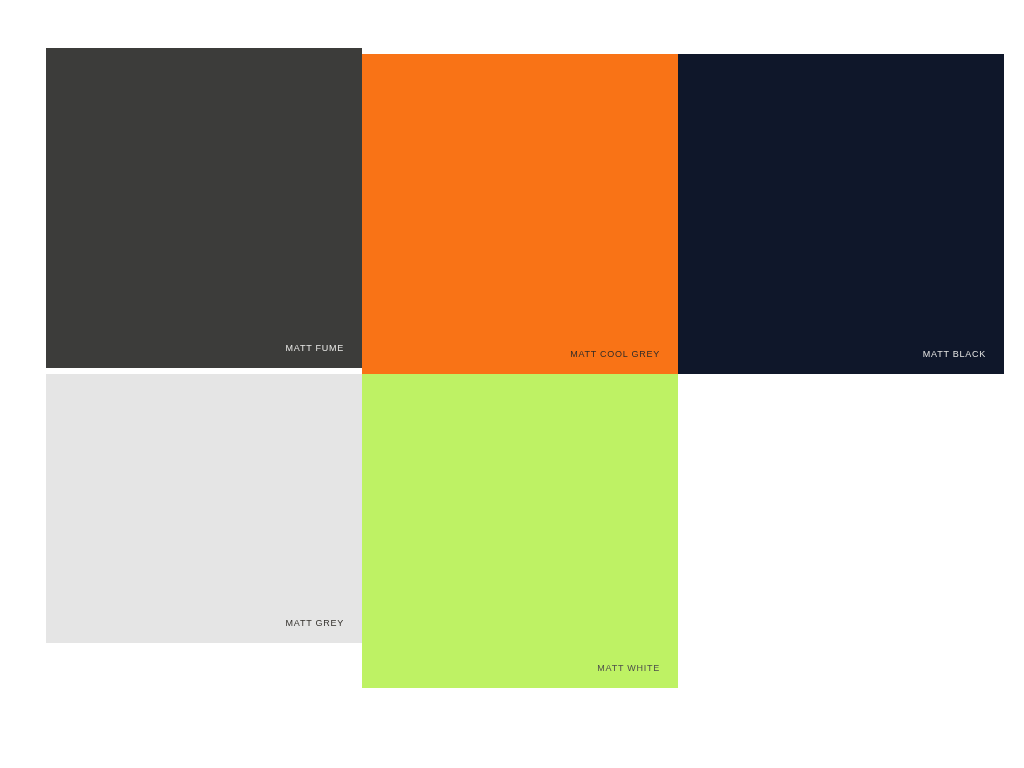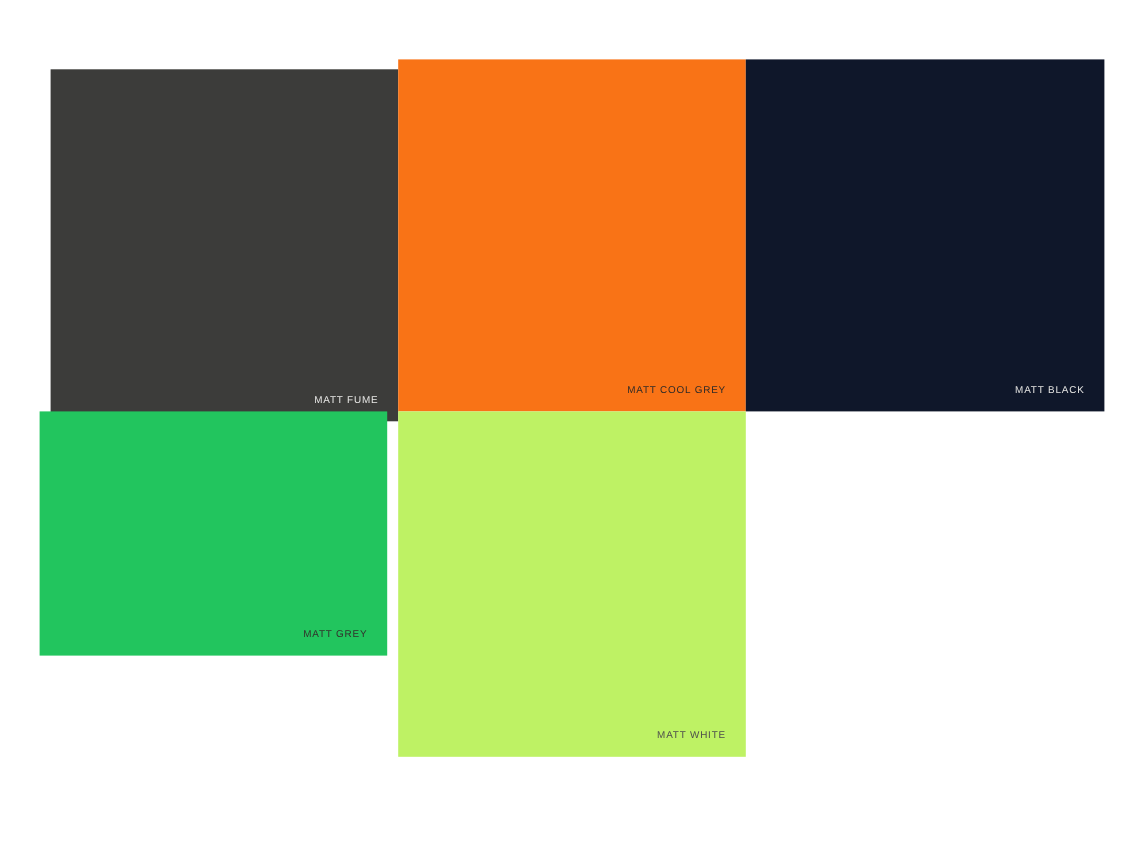--- a/index.html
+++ b/index.html
@@ -40,28 +40,28 @@
     font-weight: 400;
   }
 
   .label-light { color: #e8e8e6; }
   .label-dark  { color: #4e4e4c; }
 </style>
 </head>
 <body>
 
 <div id="swatch-board" style="background: rgb(255, 255, 255);">
-    <div class="swatch" style="left: 46px; top: 63px; width: 316px; height: 320px; background: rgb(60, 60, 58);">
+    <div class="swatch" style="left: 46px; top: 48px; width: 316px; height: 320px; background: rgb(60, 60, 58);">
       <span class="swatch-label label-light" style="color: rgb(232, 232, 230);">MATT FUME</span>
     </div>
     <div class="swatch" style="left: 362px; top: 54px; width: 316px; height: 320px; background: #f97316;">
       <span class="swatch-label label-dark" style="color: rgb(47, 43, 40);">MATT COOL GREY</span>
     </div>
     <div class="swatch" style="left: 678px; top: 54px; width: 326px; height: 320px; background: #0f172a;">
       <span class="swatch-label label-light" style="color: rgb(227, 227, 225);">MATT BLACK</span>
     </div>
-    <div class="swatch" style="left: 36px; top: 374px; width: 316px; height: 222px; background: #22c55e;">
+    <div class="swatch" style="left: 46px; top: 374px; width: 316px; height: 269px; background: #e5e5e5;">
       <span class="swatch-label label-dark" style="color: rgb(51, 48, 44);">MATT GREY</span>
     </div>
     <div class="swatch" style="left: 362px; top: 374px; width: 316px; height: 314px; background: #bef264;">
       <span class="swatch-label label-dark" style="color: rgb(78, 78, 76);">MATT WHITE</span>
     </div>
   </div>
 
 </body></html>

